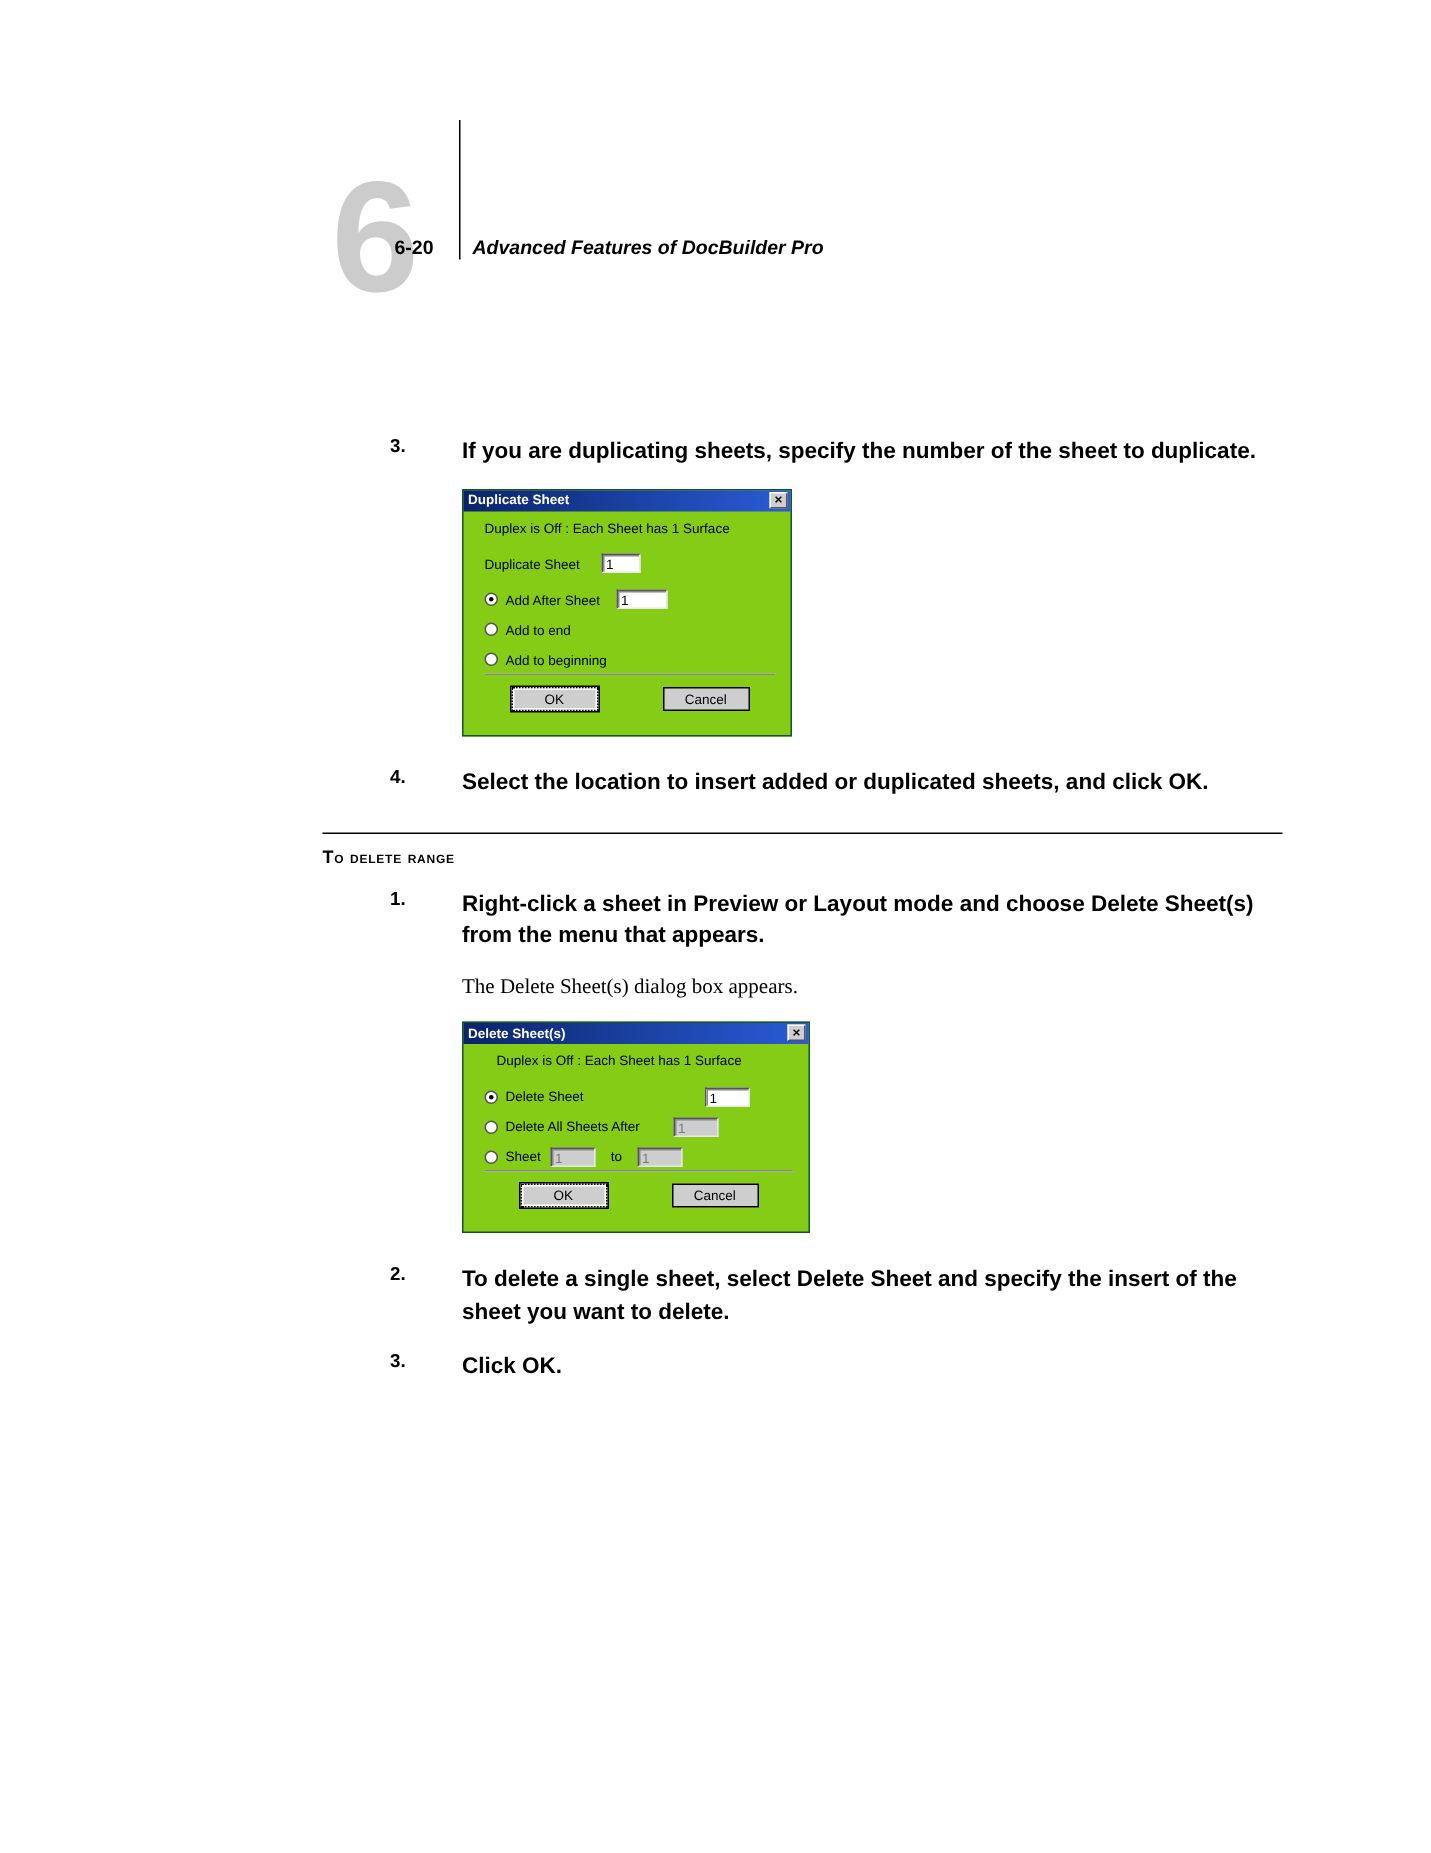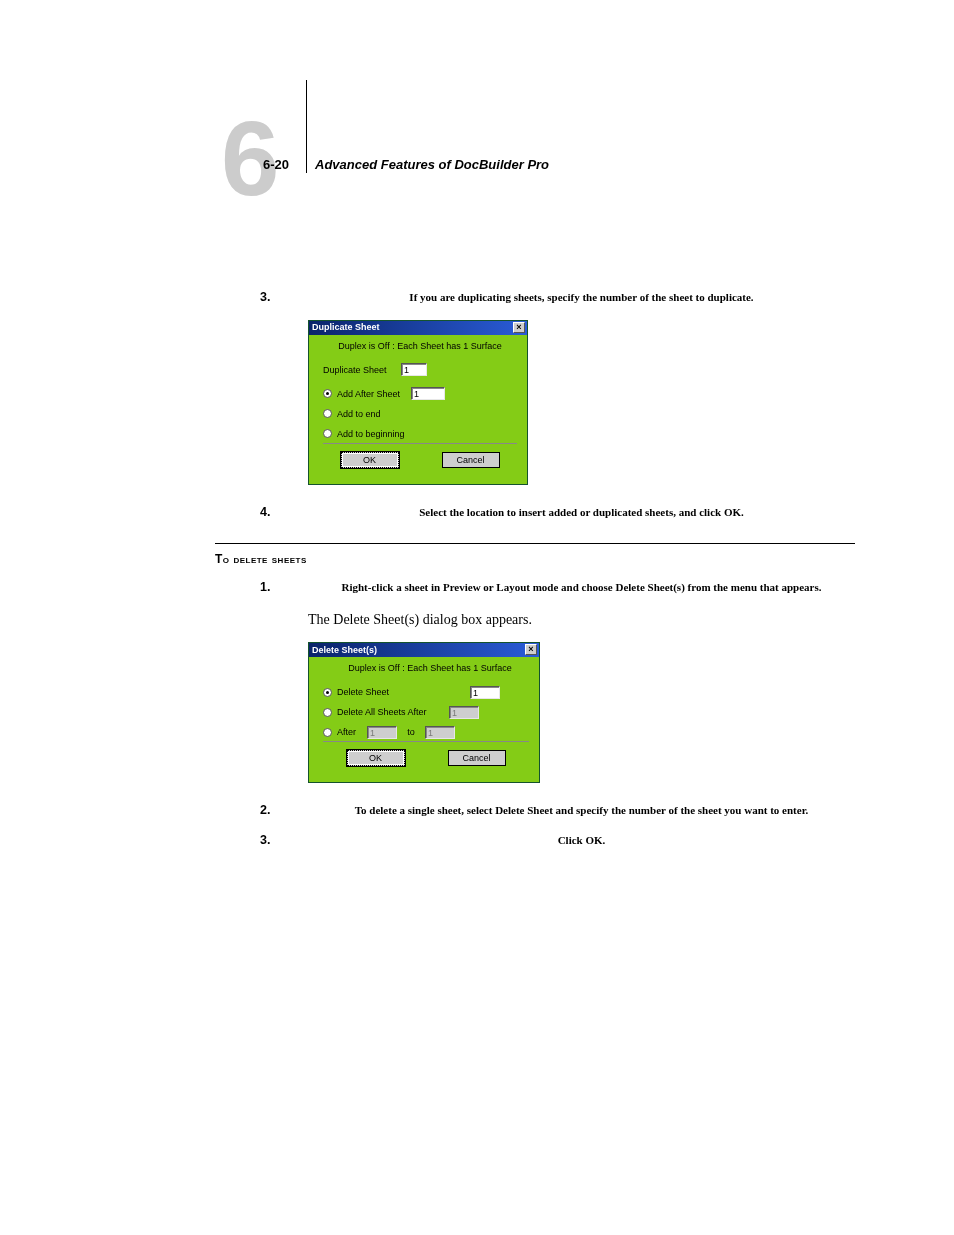--- a/index.html
+++ b/index.html
@@ -69,26 +69,25 @@
   }
   .step-num {
     position: absolute;
     left: -18px;
     top: 0;
     font-size: 12.5px;
     font-weight: bold;
     font-family: Arial, Helvetica, sans-serif;
   }
   .step-text {
-    font-size: 11px;
-    font-weight: bold;
-    font-family: Liberation Serif, serif;
+    font-size: 15px;
+    font-weight: bold;
+    font-family: Liberation Sans, sans-serif;
     line-height: 1.45;
     padding-left: 30px;
-    text-align: center;
   }
   .body-text {
     font-size: 14px;
     font-family: Georgia, 'Times New Roman', serif;
     line-height: 1.45;
     padding-left: 30px;
     margin-top: 8px;
     margin-bottom: 10px;
   }
   .hr {
@@ -141,21 +140,20 @@
     border-bottom-color: #555;
     font-family: Arial, sans-serif;
     font-weight: bold;
   }
   .dialog-body {
     padding: 6px 10px 6px 14px;
   }
   .duplex-line {
     font-size: 9px;
     margin-bottom: 12px;
-    text-align: center;
   }
   .dlg-row {
     display: flex;
     align-items: center;
     margin-bottom: 6px;
     font-size: 9px;
     min-height: 14px;
   }
   .dlg-row.wide { margin-bottom: 10px; }
   .radio {
@@ -271,21 +269,21 @@
         </div>
       </div>
     </div>
 
     <div class="step">
       <span class="step-num">4.</span>
       <div class="step-text">Select the location to insert added or duplicated sheets, and click OK.</div>
     </div>
 
     <hr class="hr">
-    <div class="subhead">To delete sheets</div>
+    <div class="subhead">To delete range</div>
 
     <div class="step">
       <span class="step-num">1.</span>
       <div class="step-text">Right-click a sheet in Preview or Layout mode and choose Delete Sheet(s) from the menu that appears.</div>
     </div>
 
     <div class="body-text">The Delete Sheet(s) dialog box appears.</div>
 
     <div class="dialog" style="width:232px">
       <div class="titlebar">
@@ -299,36 +297,36 @@
           <span class="dlg-label" style="width:133px">Delete Sheet</span>
           <span class="dlg-input" style="width:30px">1</span>
         </div>
         <div class="dlg-row">
           <span class="radio"></span>
           <span class="dlg-label" style="width:112px">Delete All Sheets After</span>
           <span class="dlg-input disabled" style="width:30px">1</span>
         </div>
         <div class="dlg-row" style="margin-bottom:2px">
           <span class="radio"></span>
-          <span class="dlg-label" style="width:30px">After</span>
+          <span class="dlg-label" style="width:30px">Sheet</span>
           <span class="dlg-input disabled" style="width:30px">1</span>
           <span style="width:28px; text-align:center">to</span>
           <span class="dlg-input disabled" style="width:30px">1</span>
         </div>
         <div class="hr-sep"></div>
         <div class="btn-row">
           <span class="win-btn default">OK</span>
           <span class="win-btn">Cancel</span>
         </div>
       </div>
     </div>
 
     <div class="step">
       <span class="step-num">2.</span>
-      <div class="step-text">To delete a single sheet, select Delete Sheet and specify the number of the sheet you want to enter.</div>
+      <div class="step-text">To delete a single sheet, select Delete Sheet and specify the insert of the sheet you want to delete.</div>
     </div>
 
 
     <div class="step">
       <span class="step-num">3.</span>
       <div class="step-text">Click OK.</div>
     </div>
 
   </div>
 </div>

